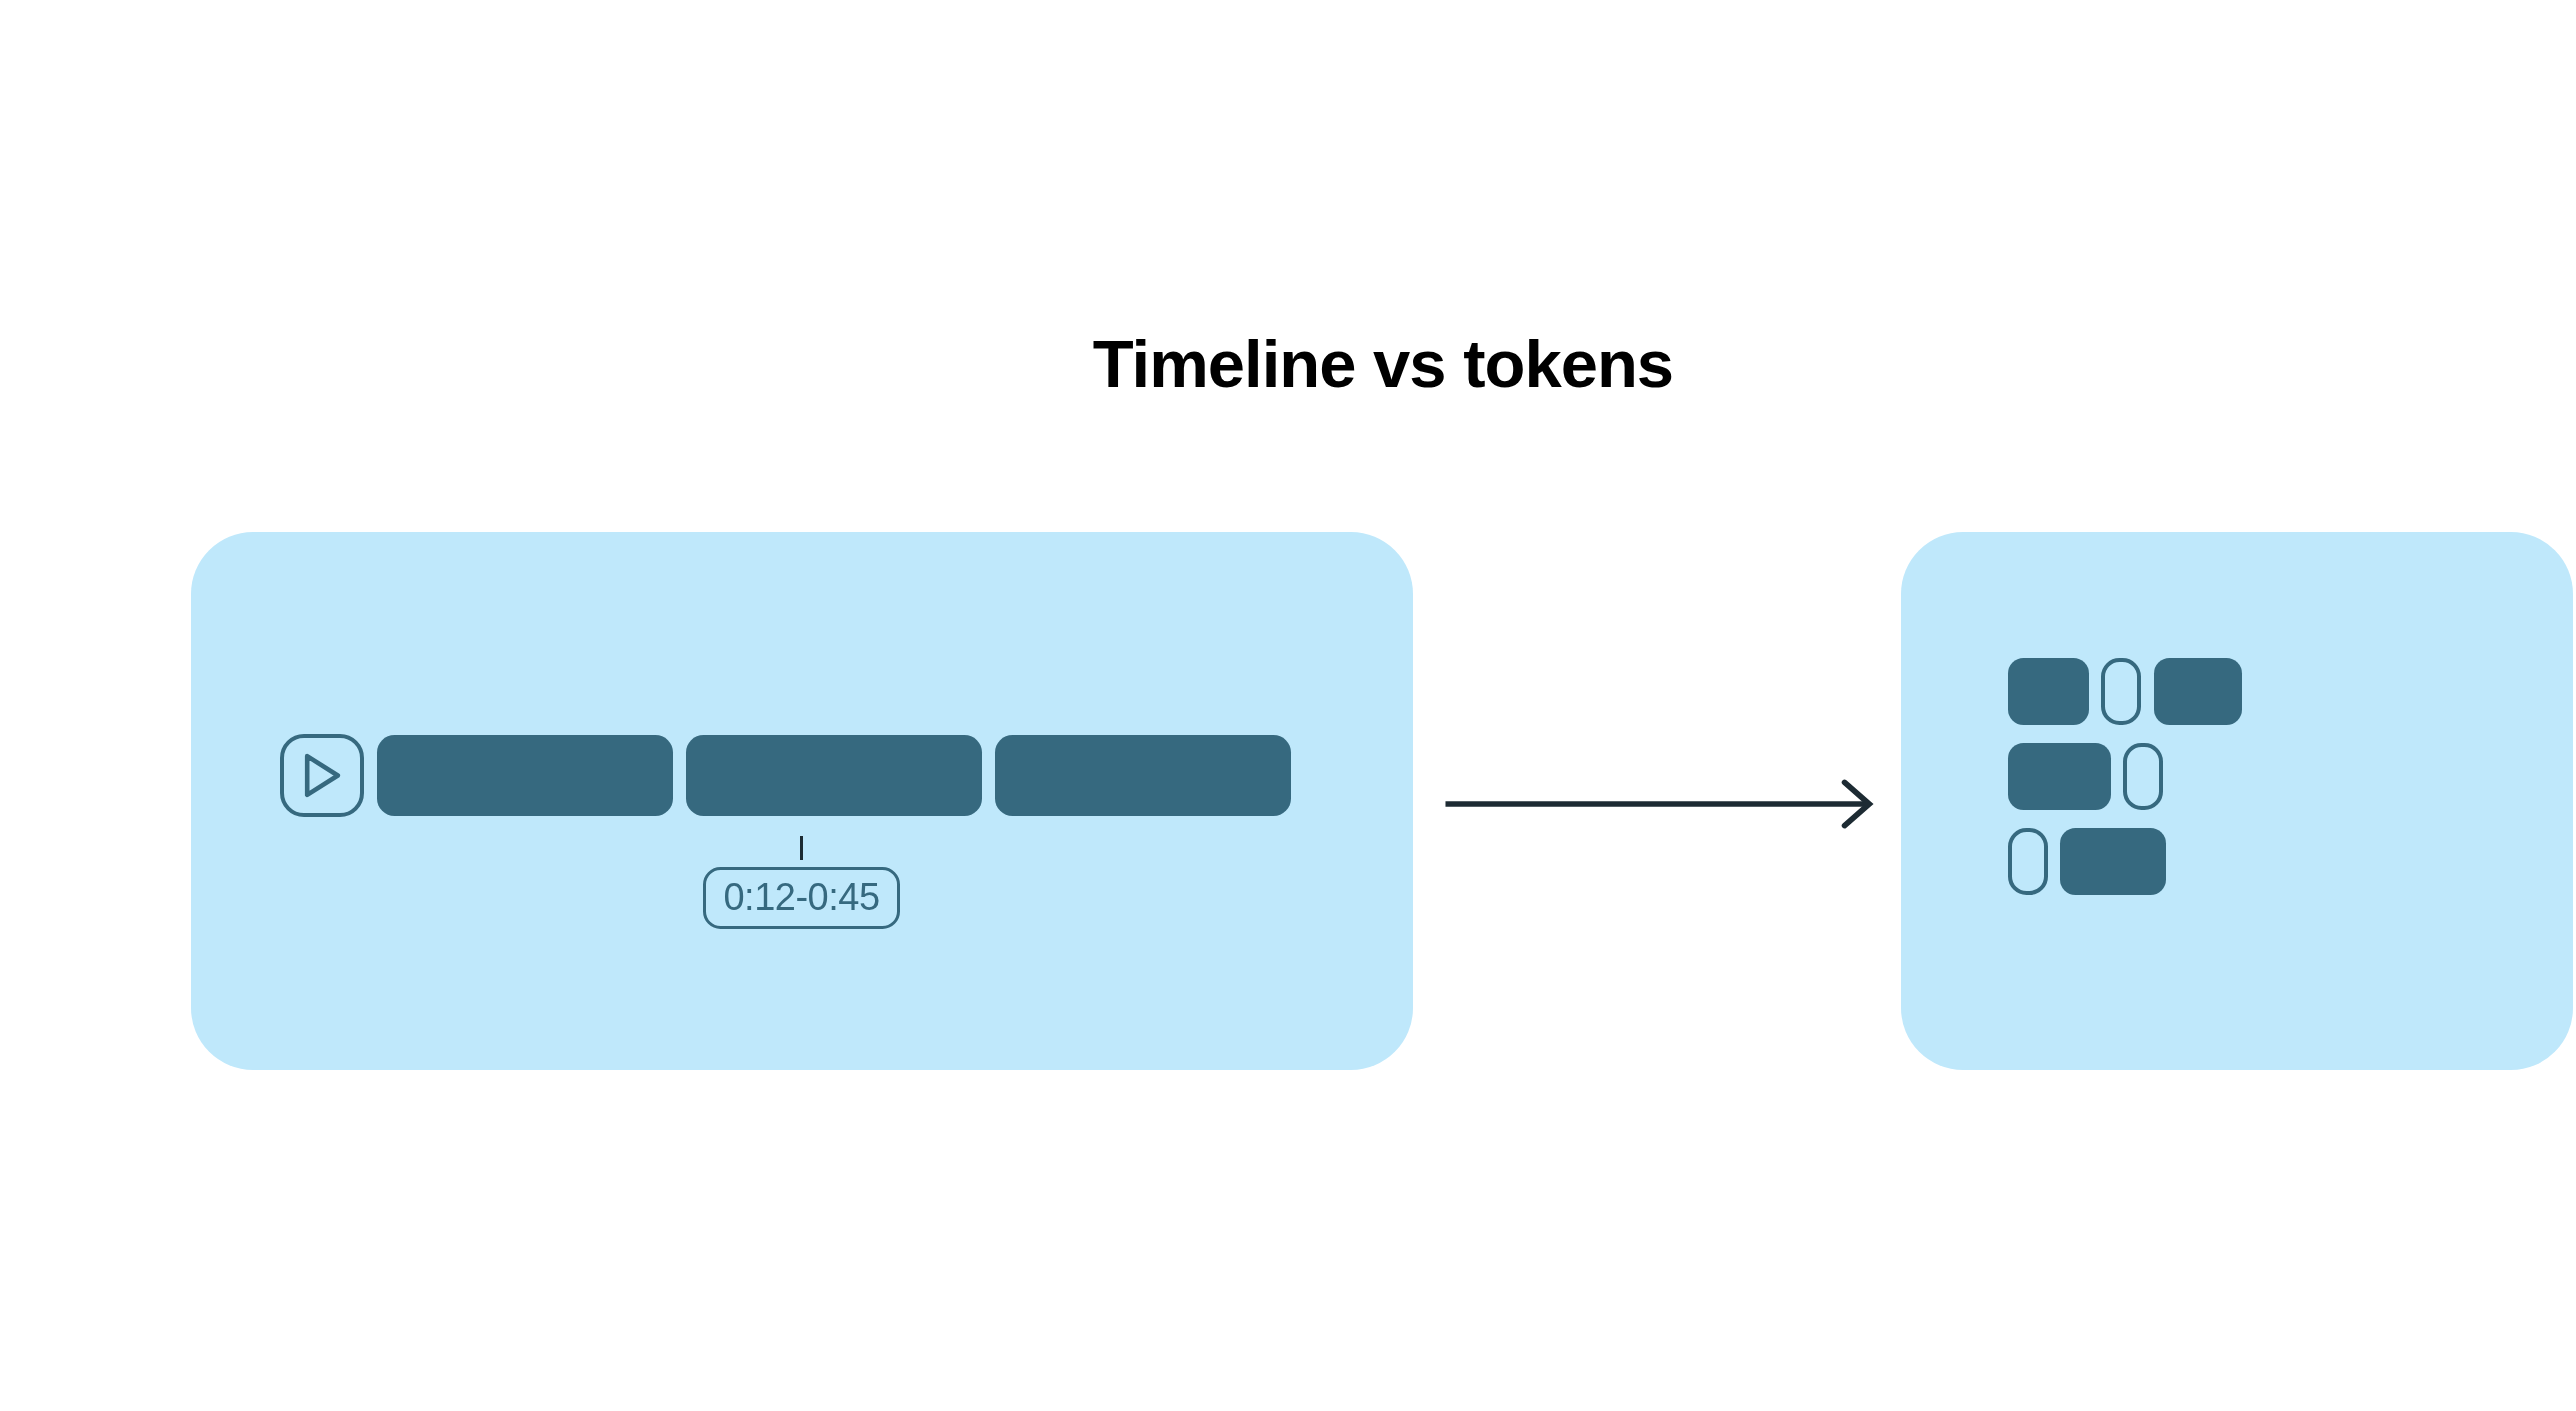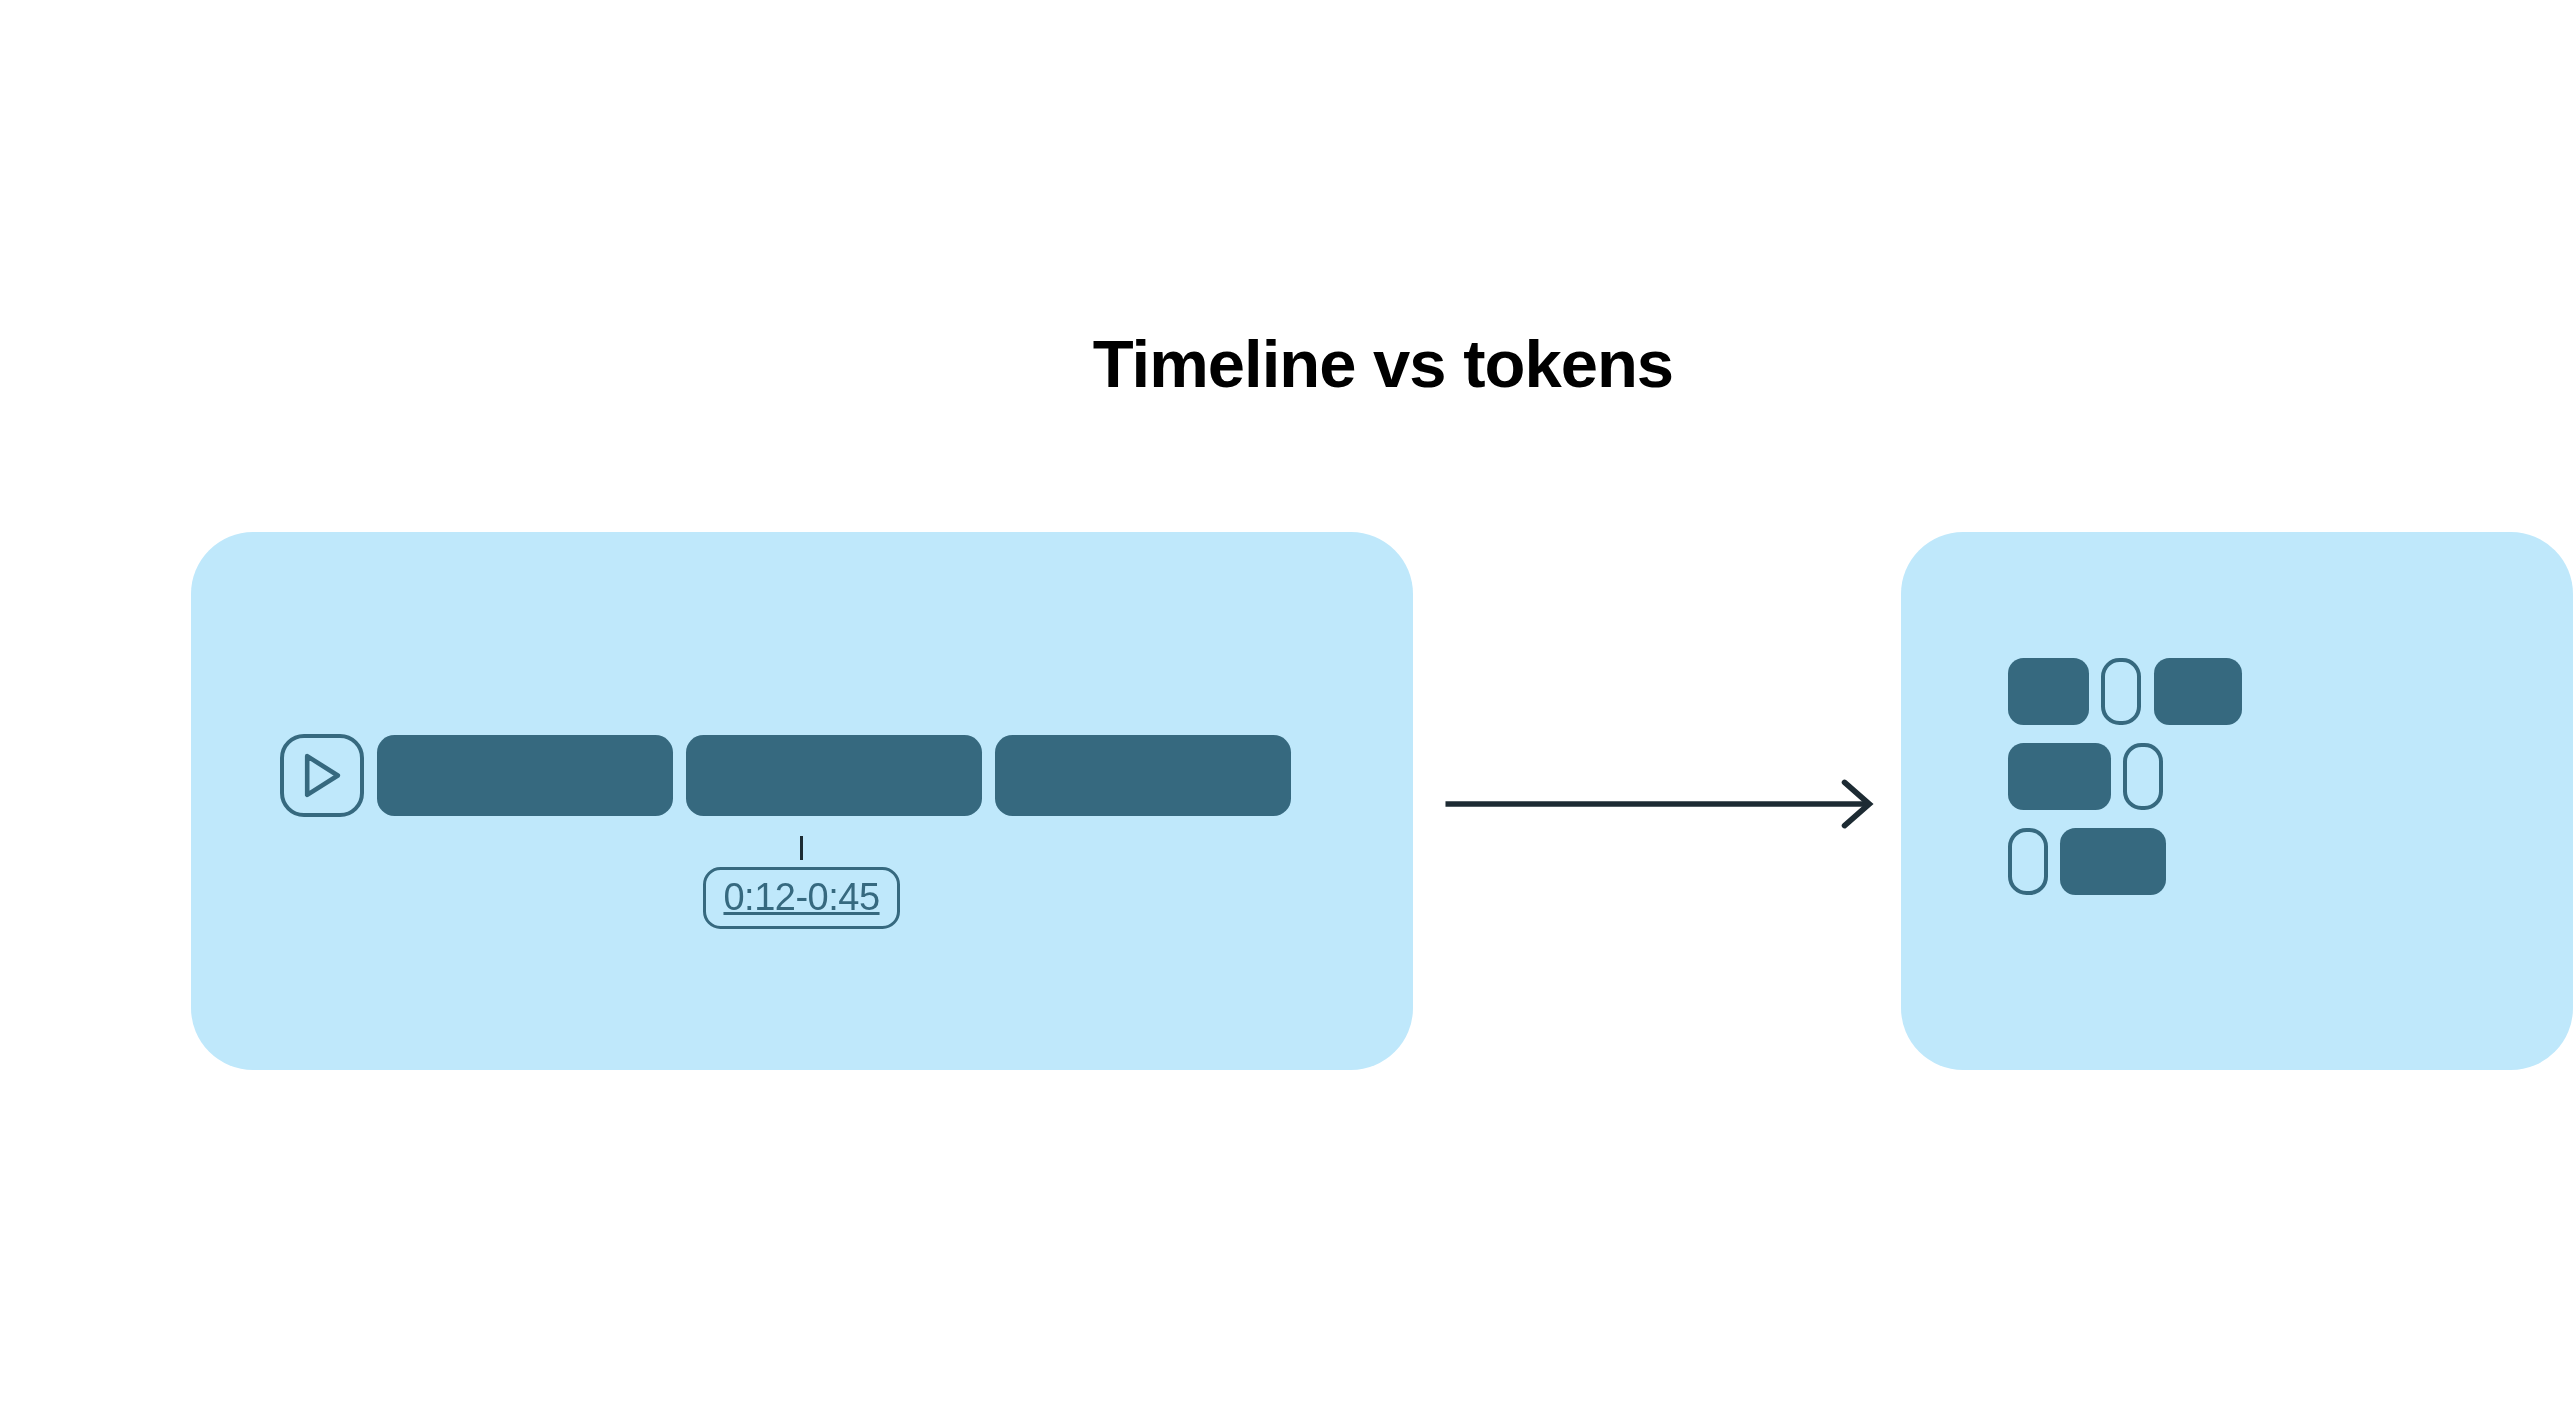--- a/index.html
+++ b/index.html
@@ -113,21 +113,20 @@
     border: 3.6px solid #36697F;
     border-radius: 17.5px;
     background: transparent;
     padding: 8.2px 17.5px 10.3px 17.5px;
     color: #36697F;
     font-size: 38px;
     font-weight: 400;
     letter-spacing: -0.5px;
     line-height: 1;
     white-space: nowrap;
-    text-decoration: underline;
   }
 
   
   #flow-arrow {
     position: absolute;
     left: 1443px;
     top: 768px;
     width: 438px;
     height: 72px;
   }

